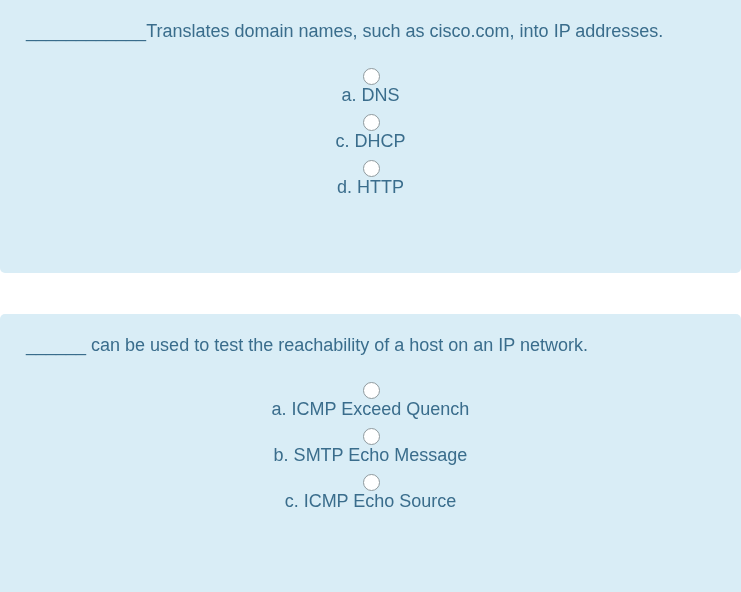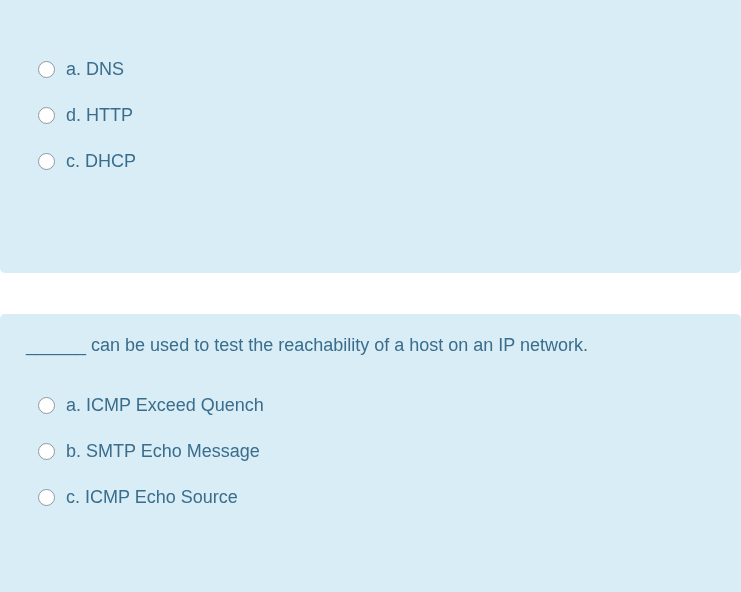--- a/index.html
+++ b/index.html
@@ -42,20 +42,21 @@
     white-space: nowrap;
   }
   .options {
     margin-top: 26px;
   }
   .option-row {
     display: flex;
     align-items: center;
     height: 46px;
     cursor: pointer;
+    flex-direction: column;
   }
   .radio {
     flex: 0 0 auto;
     width: 17px;
     height: 17px;
     margin-left: 12px;
     margin-right: 11px;
     border: 1px solid var(--radio-border-color);
     border-radius: 50%;
     background: var(--radio-fill);
@@ -63,32 +64,33 @@
   .option-label {
     font-size: 18px;
     color: var(--text-color);
     white-space: nowrap;
   }
 </style>
 </head>
 <body>
 
 <section class="question-card first">
+  <div class="question-text">____________Translates domain names, such as cisco.com, into IP addresses.</div>
   <div class="options">
     <div class="option-row">
       <span class="radio"></span>
       <span class="option-label">a. DNS</span>
     </div>
     <div class="option-row">
       <span class="radio"></span>
-      <span class="option-label">d. HTTP</span>
+      <span class="option-label">c. DHCP</span>
     </div>
     <div class="option-row">
       <span class="radio"></span>
-      <span class="option-label">c. DHCP</span>
+      <span class="option-label">d. HTTP</span>
     </div>
   </div>
 </section>
 
 <section class="question-card second">
   <div class="question-text">______ can be used to test the reachability of a host on an IP network.</div>
   <div class="options">
     <div class="option-row">
       <span class="radio"></span>
       <span class="option-label">a. ICMP Exceed Quench</span>

